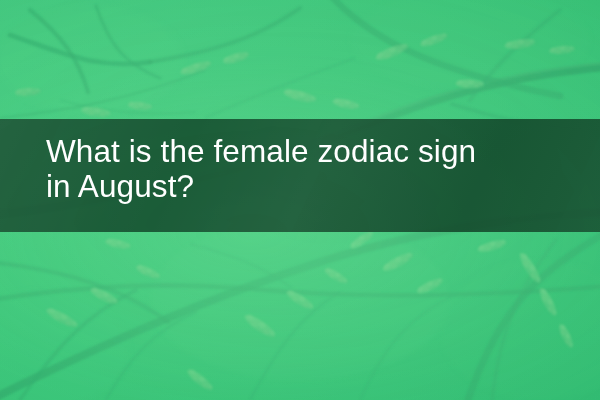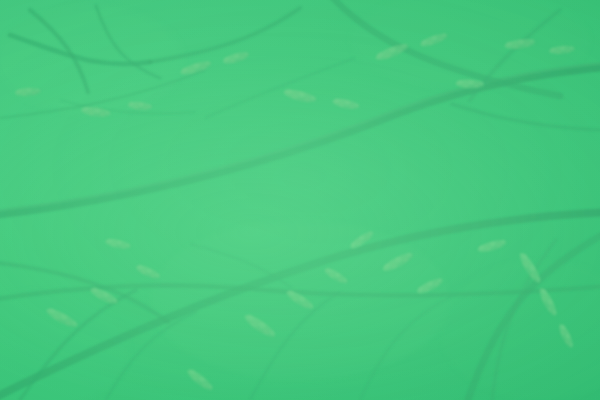--- a/index.html
+++ b/index.html
@@ -204,14 +204,18 @@
         <use href="#catkin" transform="translate(200,380) rotate(38) scale(1.2,1.0)"></use>
         <use href="#catkin" transform="translate(118,244) rotate(12) scale(1.0,0.9)"></use>
         <use href="#catkin" transform="translate(362,240) rotate(-34) scale(1.05,0.92)"></use>
       </g>
     </svg>
 
     <div id="grade"></div>
     <div id="vignette"></div>
   </div>
 
+  <div id="caption-band">
+    <p id="caption-text">What is the female zodiac sign
+in August?</p>
+  </div>
 
 </div>
 
 </body></html>

